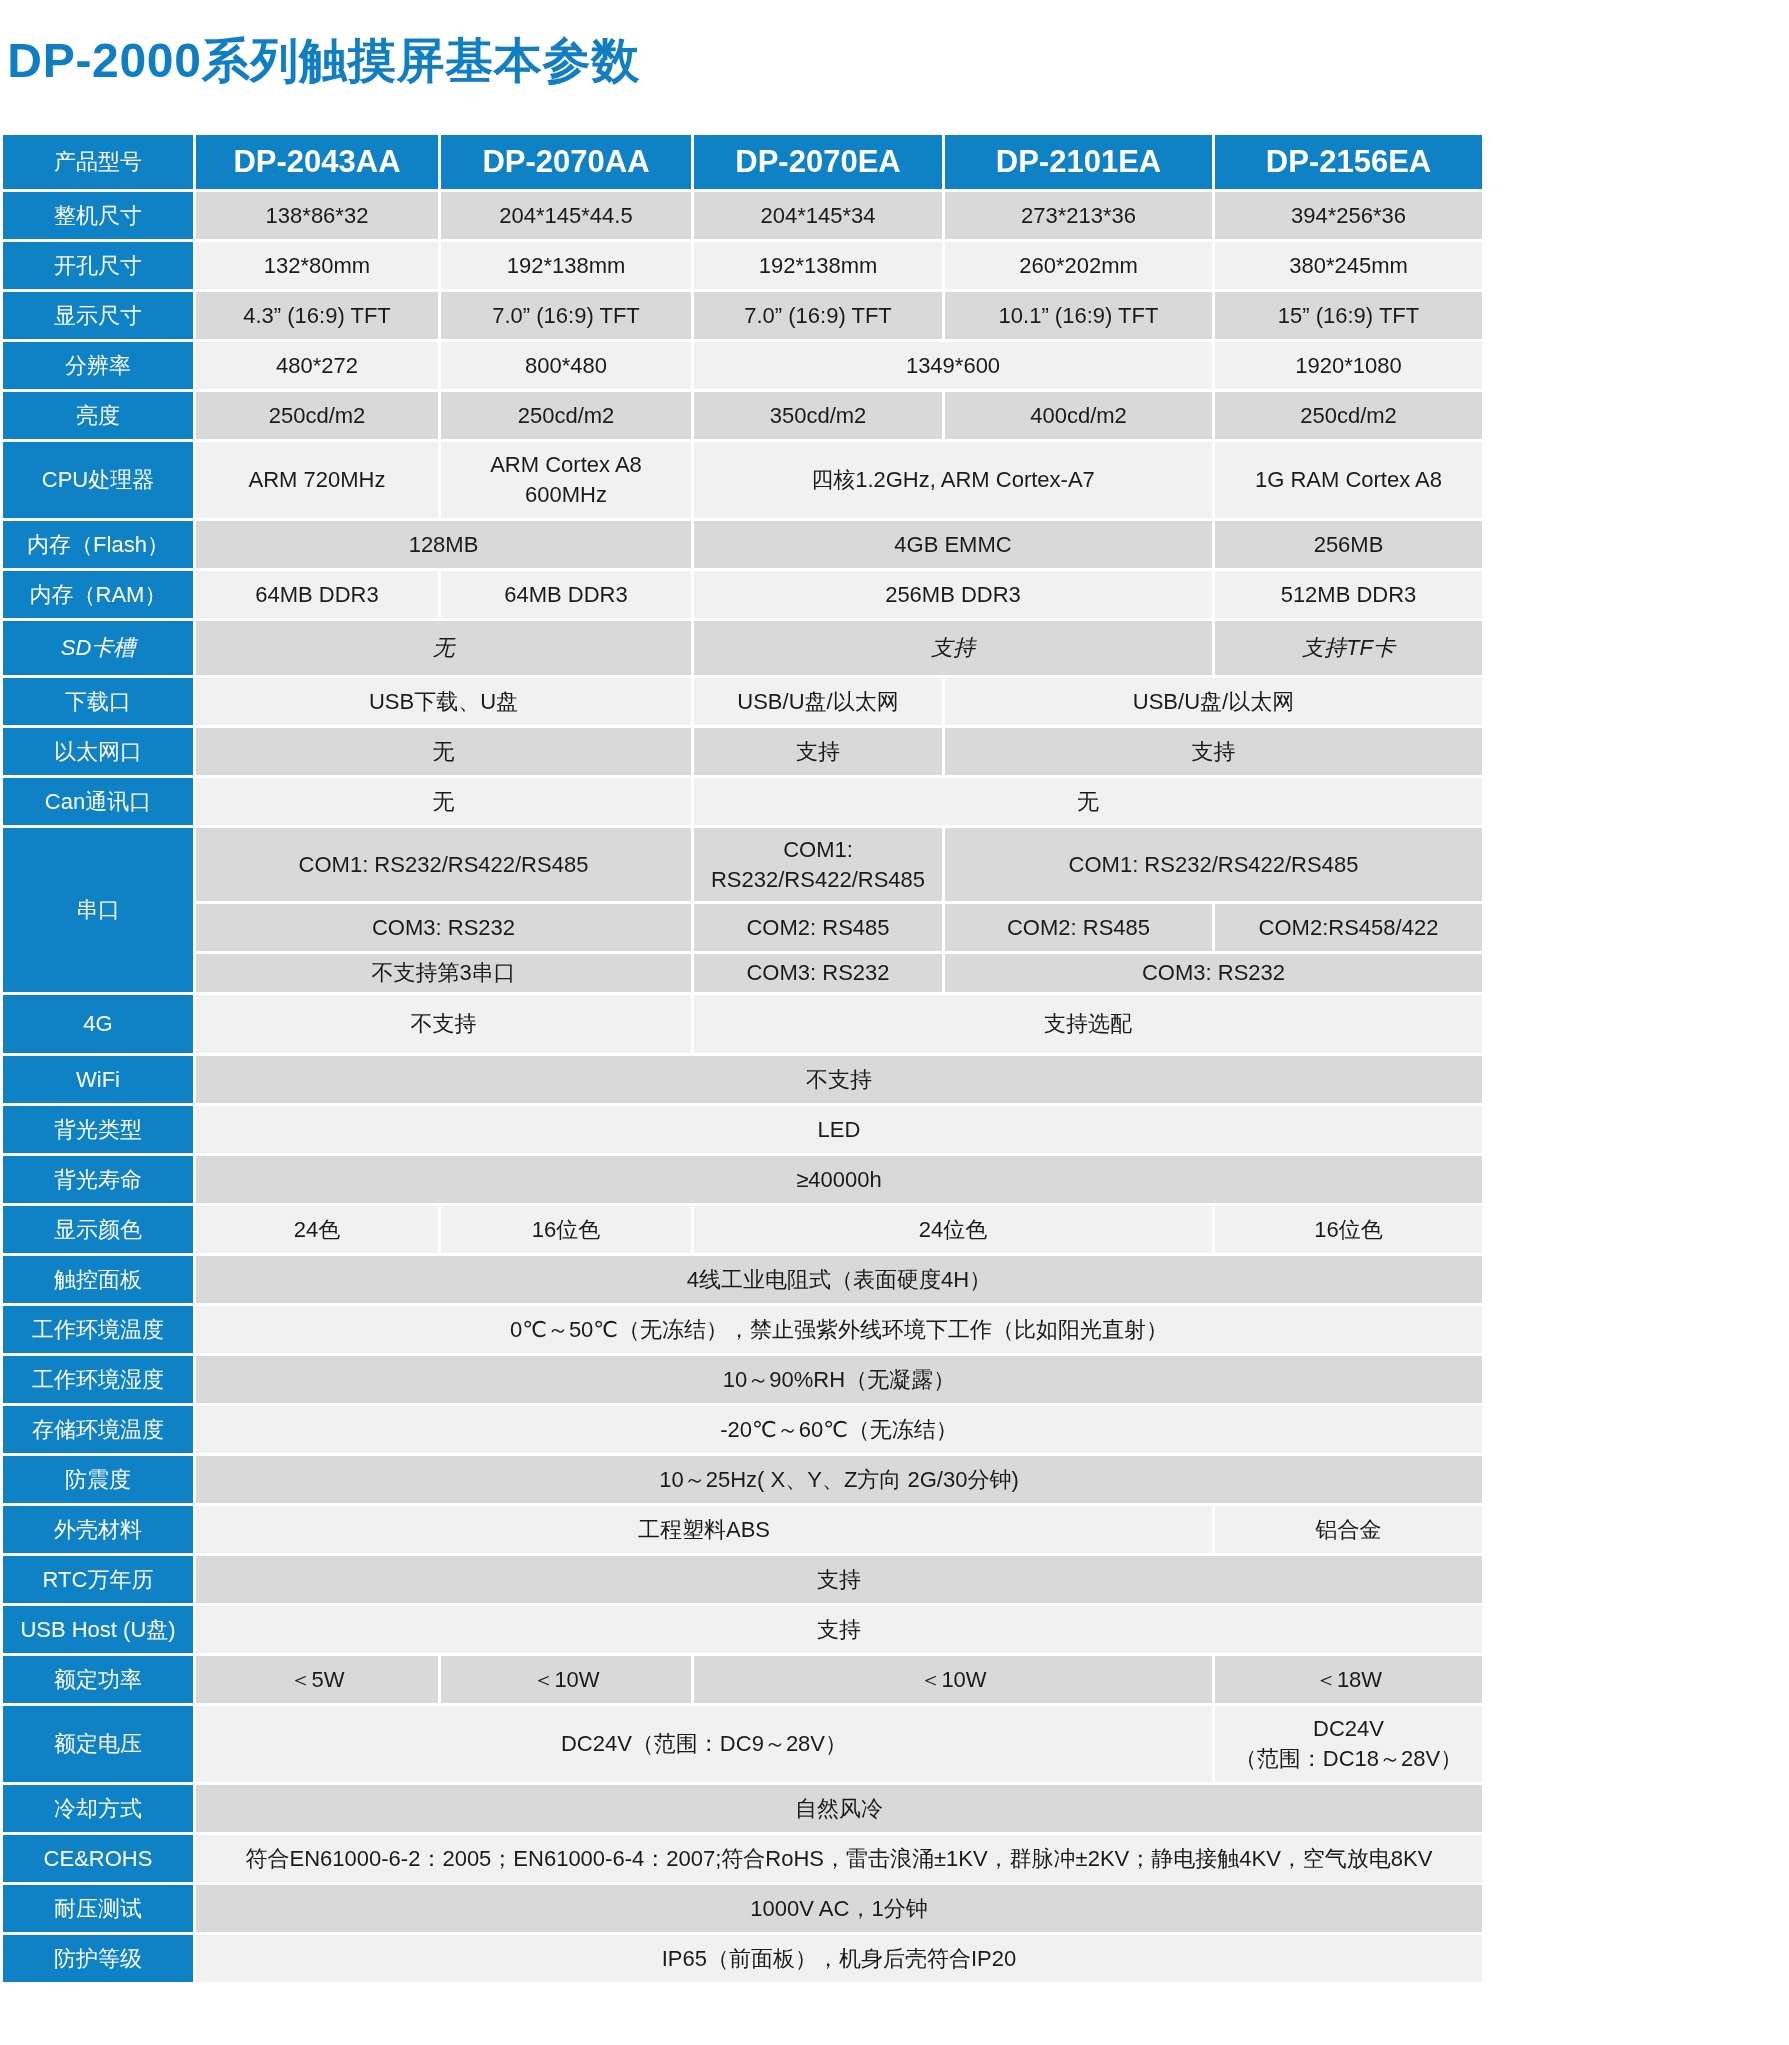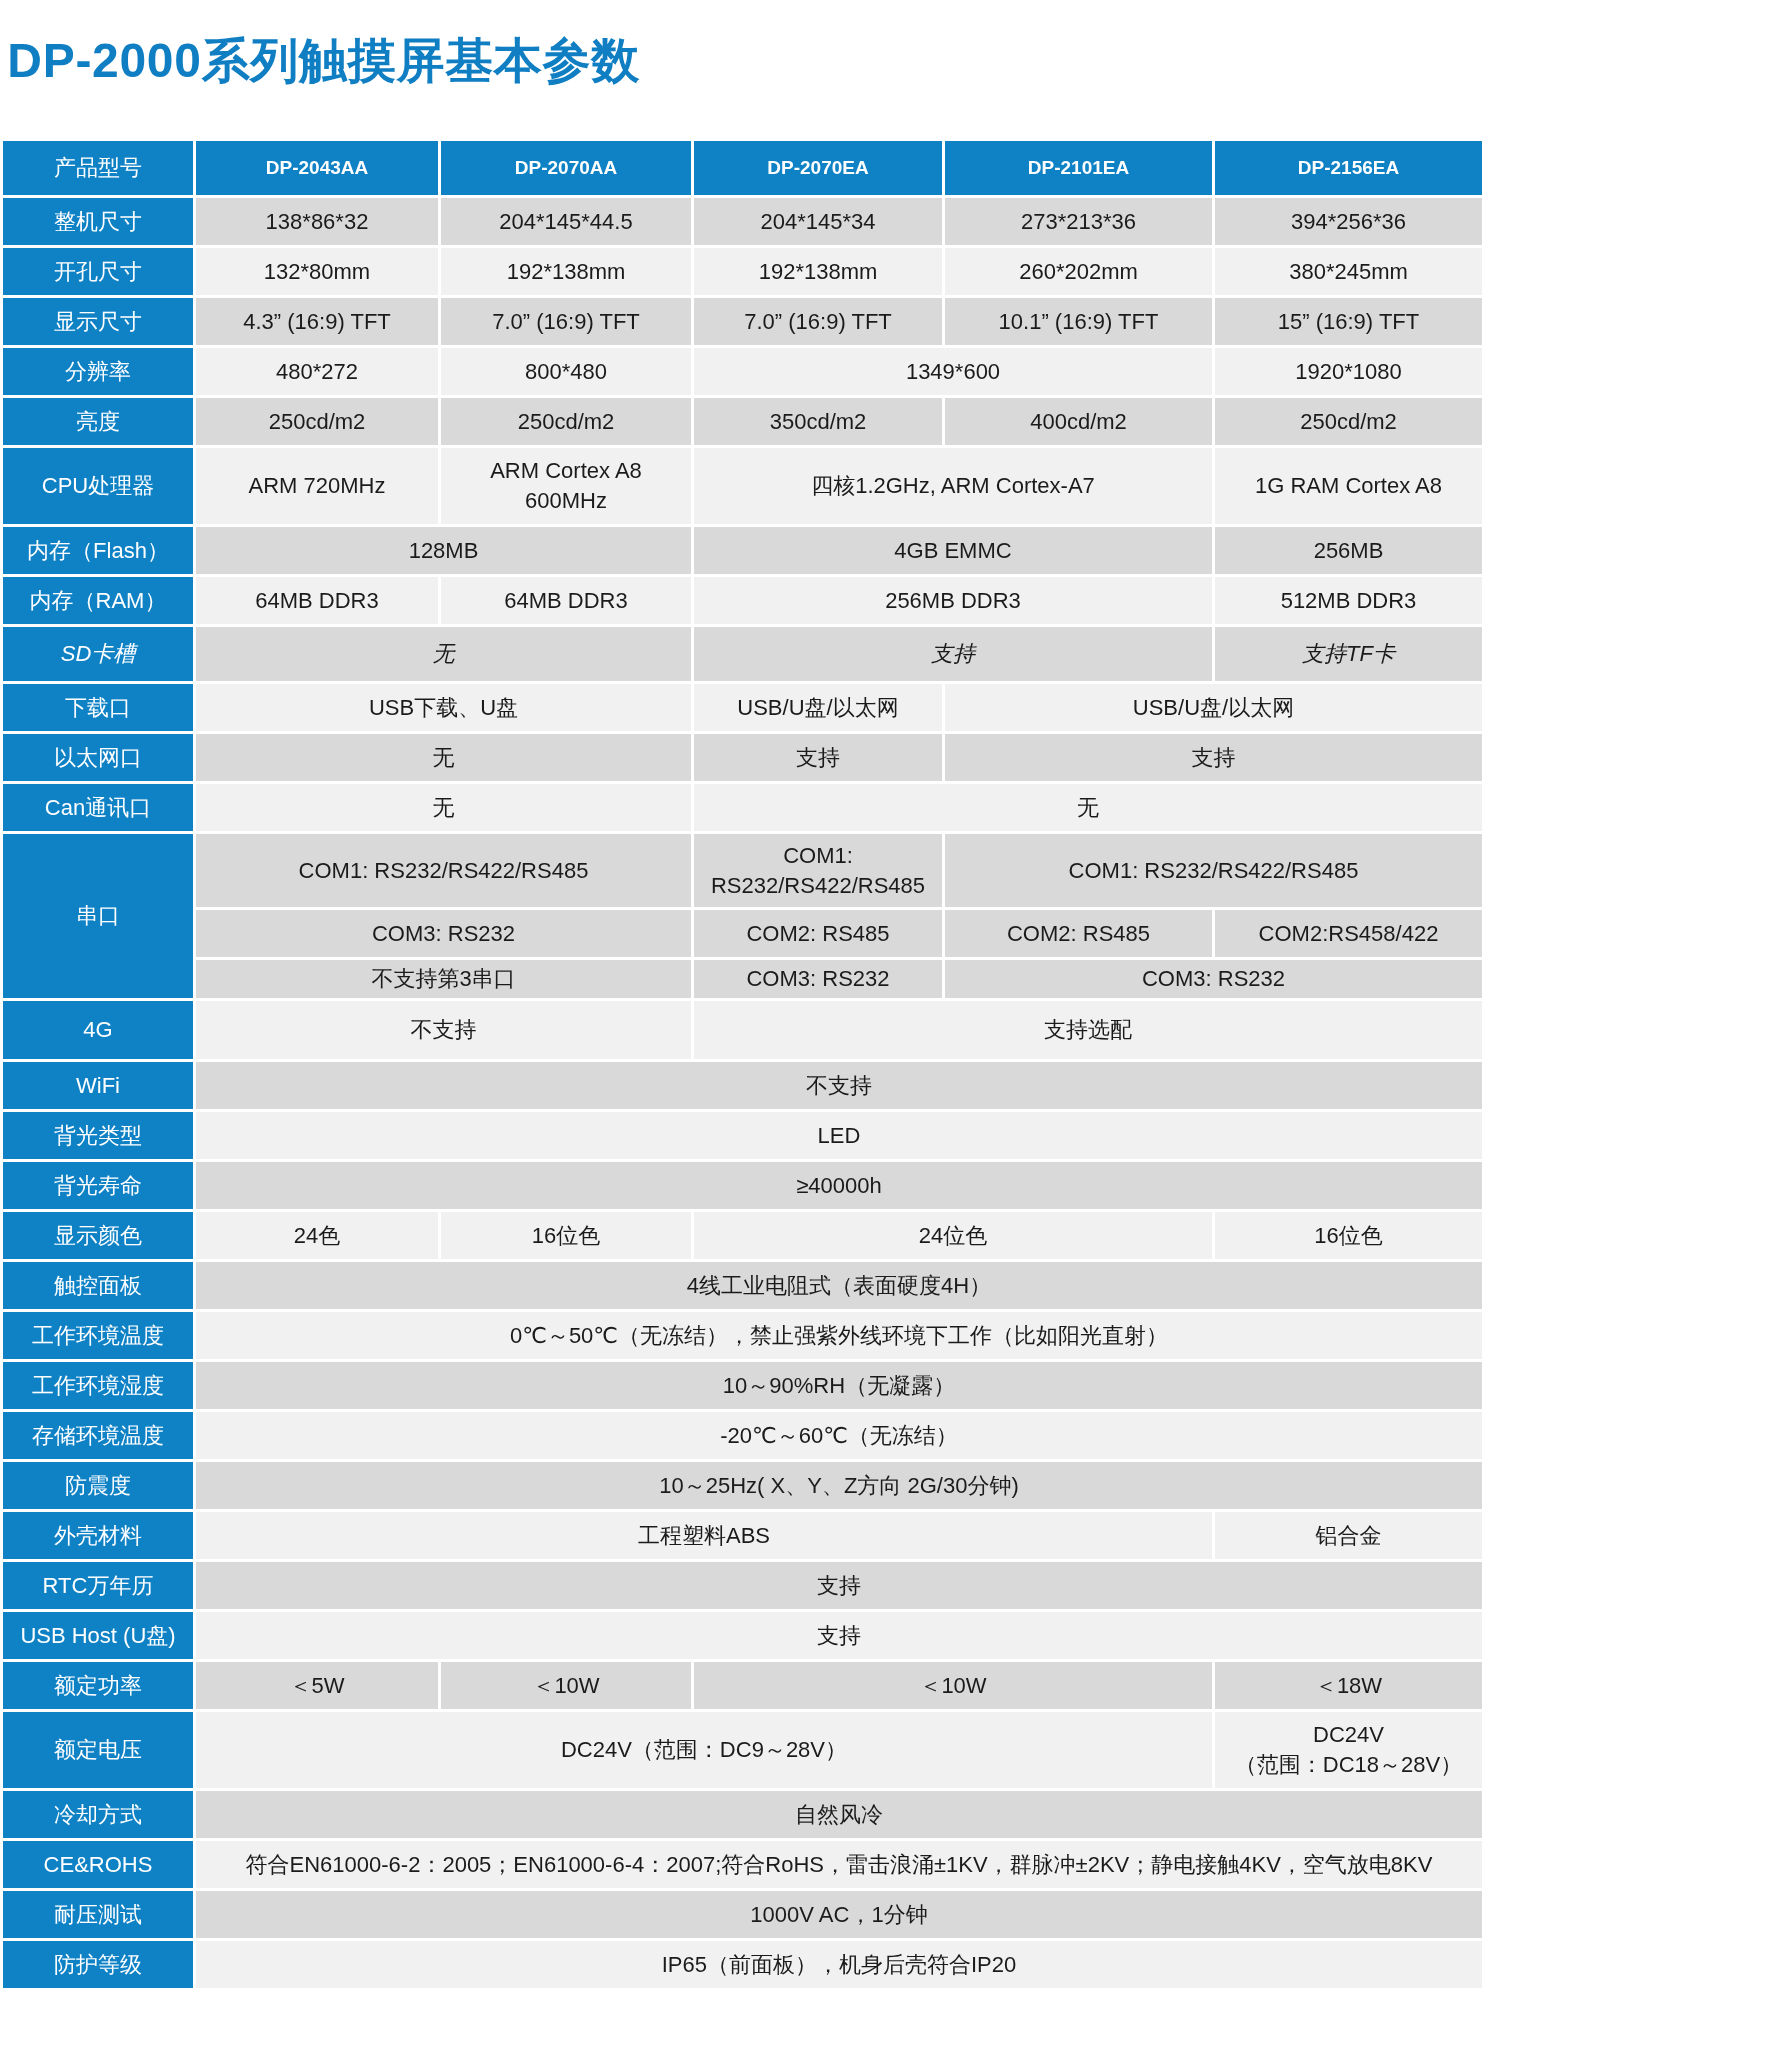--- a/index.html
+++ b/index.html
@@ -17,38 +17,38 @@
     top: 29px;
     margin: 0;
     font-size: 48px;
     font-weight: 700;
     color: #0f7ec2;
     letter-spacing: 0.7px;
   }
   table.spec {
     position: absolute;
     left: 0;
-    top: 138px;
+    top: 132px;
     border-collapse: separate;
     border-spacing: 3.7px;
     table-layout: fixed;
   }
   th.rowlabel {
     background: #0f82c6;
     color: #ffffff;
     font-weight: 400;
     font-size: 22px;
     text-align: center;
     vertical-align: middle;
     padding: 0 2.9px;
   }
   thead th.model {
     background: #0f82c6;
     color: #ffffff;
-    font-size: 19px;
+    font-size: 31px;
     font-weight: 700;
     text-align: center;
     vertical-align: middle;
   }
   td.cell {
     text-align: center;
     vertical-align: middle;
     font-size: 22px;
     color: #1b1b1b;
     white-space: pre-line;

